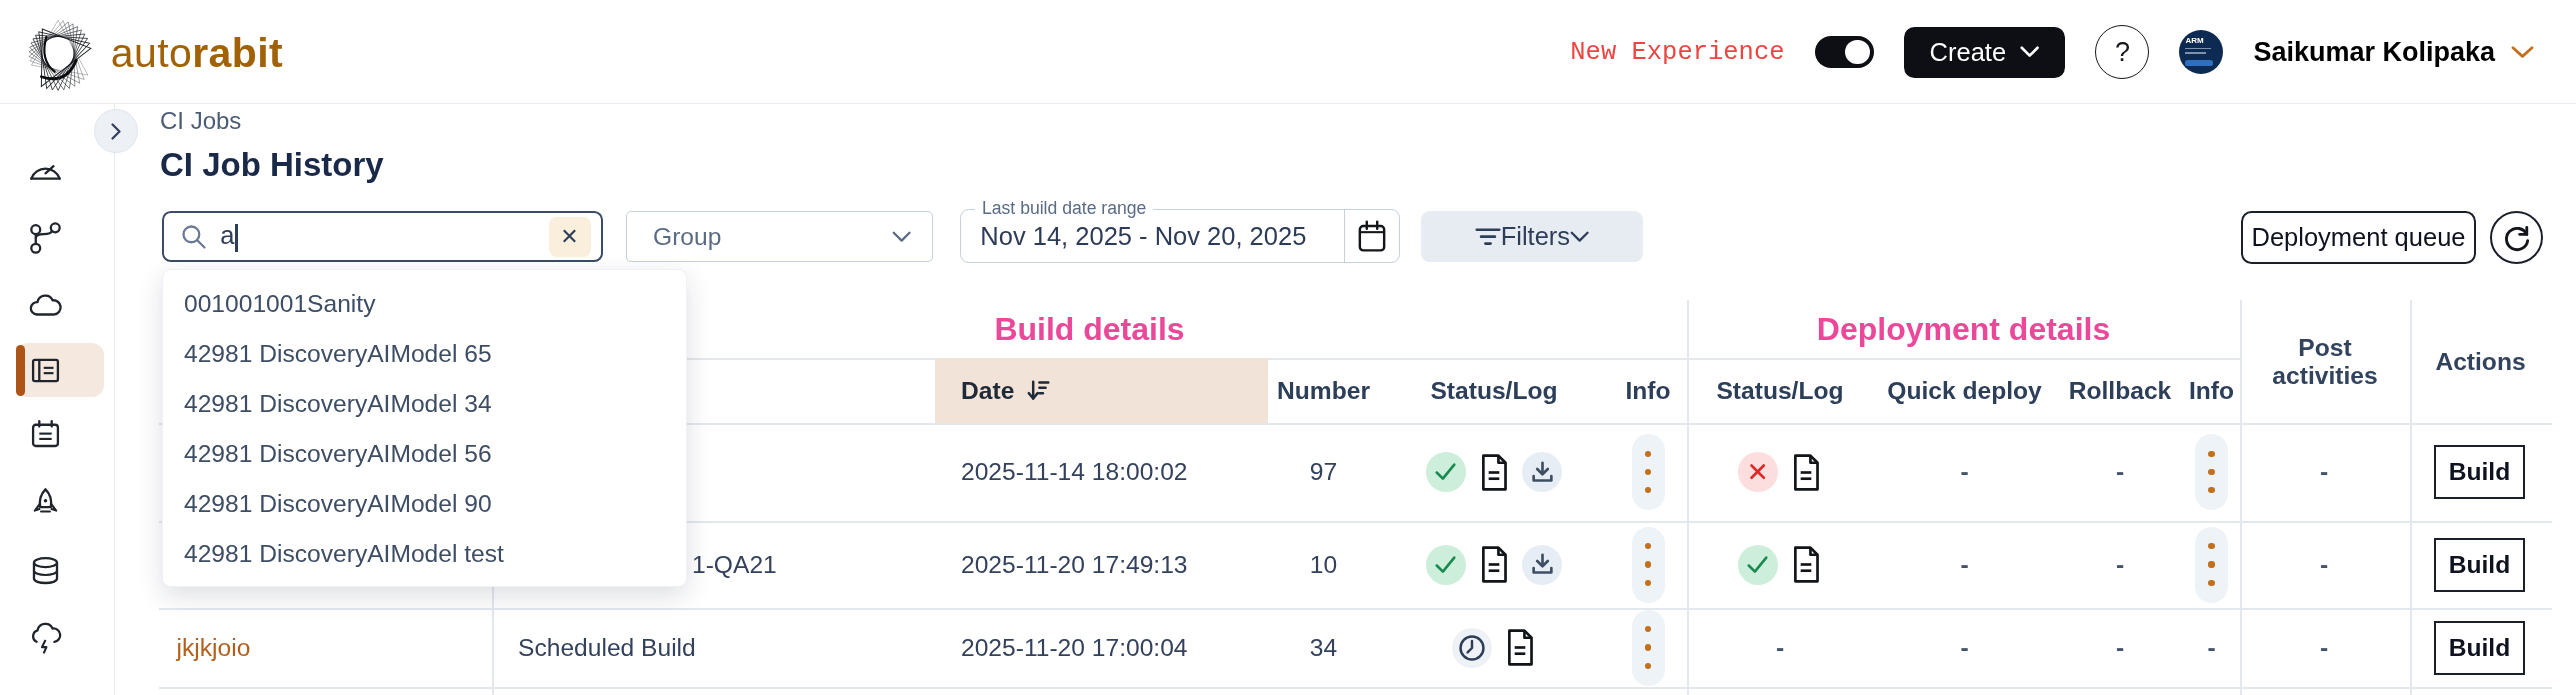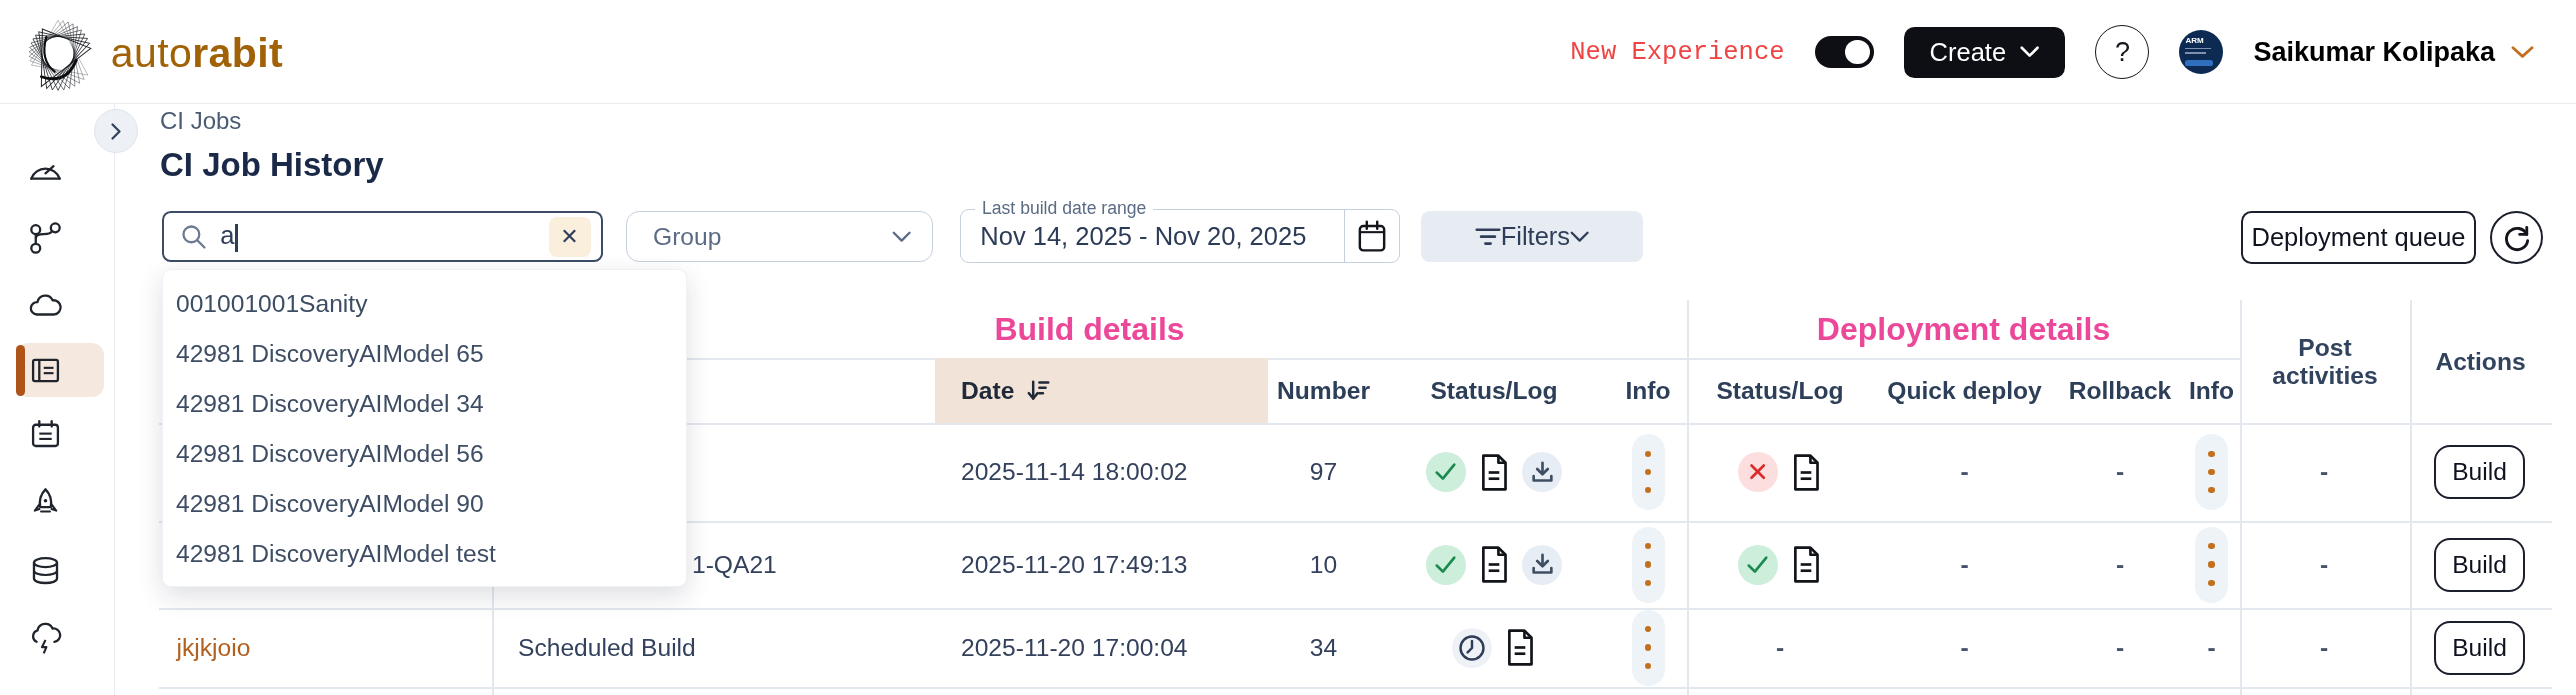--- a/index.html
+++ b/index.html
@@ -42,40 +42,40 @@
   .page-title { position:absolute; left:160px; top:146px; font-size:33px; font-weight:800; color:#1a2947; z-index:10; }
 
   
   .search-box { position:absolute; left:162px; top:211px; width:441px; height:51px; border:2.2px solid #3d4c66;
                 border-radius:8.8px; background:#fff; display:flex; align-items:center; padding:0 10.5px 0 16px; z-index:50; }
   .search-text { font-size:25.5px; color:#2f3e58; margin-left:12.3px; flex:1; }
   .caret-bar { display:inline-block; width:2.2px; height:28px; background:#2f3e58; vertical-align:middle; margin-left:0.9px; }
   .clear-btn { width:42px; height:40px; border:none; background:#faeedd; border-radius:8px; font-size:22px;
                color:#2f3e58; display:flex; align-items:center; justify-content:center; }
   .group-select { position:absolute; left:626px; top:211px; width:307px; height:51px; border:1.8px solid #c6d0dd;
-                  border-radius:13px; background:#fff; display:flex; align-items:center; justify-content:space-between;
+                  border-radius:5px; background:#fff; display:flex; align-items:center; justify-content:space-between;
                   padding:0 21px 0 26px; font-size:24.6px; color:#5b6b84; }
   .date-range { position:absolute; left:960px; top:209px; width:440px; height:54px; border:1.8px solid #c6d0dd;
                 border-radius:8.8px; background:#fff; }
   .dr-label { position:absolute; left:14px; top:-12.3px; background:#fff; padding:0 7px; font-size:17.6px; color:#5b6b84; white-space:nowrap; }
   .dr-value { position:absolute; left:19.3px; top:0; height:100%; display:flex; align-items:center; font-size:25.5px; color:#2c3b57; }
   .dr-cal { position:absolute; right:0; top:0; width:55px; height:100%; border-left:1.8px solid #c6d0dd;
             display:flex; align-items:center; justify-content:center; color:#14161c; }
   .filters-btn { position:absolute; left:1421px; top:211px; width:222px; height:51px; background:#e7ecf2; border:none;
                  border-radius:8.8px; display:flex; align-items:center; justify-content:center; 
                  font-size:25.5px; color:#2f3e58; font-family:inherit; }
   .dq-btn { position:absolute; left:2241px; top:211px; width:235px; height:53px; background:#fff; border:2.2px solid #1a1f2b;
             border-radius:10.5px; font-size:25.5px; color:#0f1320; display:flex; align-items:center; justify-content:center; font-family:inherit; }
   .refresh-btn { position:absolute; left:2490px; top:211px; width:53px; height:53px; border-radius:50%; background:#fff;
                  border:2.2px solid #1a1f2b; display:flex; align-items:center; justify-content:center; color:#14161c; }
 
   
   .dropdown { position:absolute; left:162px; top:269px; width:525px; height:318px; background:#fff; border-radius:8.8px;
               border:0.9px solid #eef1f5; box-shadow:0 8.8px 26px rgba(20,30,60,.14); z-index:60; padding:8.8px 0; }
-  .sug-item { height:50px; display:flex; align-items:center; padding-left:13px; font-size:24.6px; color:#3d4d64; }
+  .sug-item { height:50px; display:flex; align-items:center; padding-left:21px; font-size:24.6px; color:#3d4d64; }
 
   
   .table { position:absolute; left:159px; top:300px; width:2393px; height:395px; z-index:10; }
   .vline { position:absolute; top:0; height:395px; width:1.8px; background:#e3e8ef; }
   .hline { position:absolute; height:1.8px; background:#e3e8ef; }
   .gcell { position:absolute; top:0; height:58px; display:flex; align-items:center; justify-content:center;
            font-size:32px; font-weight:600; color:#ec4899; }
   .gcell2 { position:absolute; top:0; height:123px; display:flex; align-items:center; justify-content:center;
             text-align:center; font-size:24.6px; font-weight:600; color:#32435e; }
   .hrow { position:absolute; top:58px; left:0; width:2393px; height:65px; display:grid;
@@ -91,22 +91,22 @@
   .st-success { background:#cdeeda; color:#1a8a50; }
   .st-failed { background:#fbdedd; color:#d92b2b; }
   .st-sched { background:#eef1f6; color:#2f3e58; }
   .dl-circle { width:40px; height:40px; border-radius:50%; background:#e7edf4; color:#3f4f63;
                display:flex; align-items:center; justify-content:center; }
   .doc { color:#111418; display:flex; }
   .kebab { width:33px; height:76px; border-radius:16.7px; background:#eef3f8; display:flex; flex-direction:column;
            align-items:center; justify-content:center; gap:12.3px; }
   .kebab i { width:6.1px; height:6.1px; border-radius:50%; background:#c2701e; }
   .dash { font-weight:700; color:#44546a; }
-  .build-btn { width:91px; height:54px; background:#fff; border:2.2px solid #1a1f2b; border-radius:16px;
-               font-size:24.6px; color:#0f1320; font-family:inherit; display:flex; align-items:center; justify-content:center; }
+  .build-btn { width:91px; height:54px; background:#fff; border:2.2px solid #1a1f2b; border-radius:0;
+               font-size:24.6px; color:#0f1320; font-family:inherit; display:flex; align-items:center; justify-content:center;font-weight:bold; }
   .name-link { color:#b35f1e; }
 </style>
 </head>
 <body>
 
 <div class="topbar">
   <div class="logo">
     <svg width="88" height="83" viewBox="0 0 100 100">
       <defs>
           <path id="lt" d="M50 10 L86 76 L18 64 Z" fill="none" stroke="#15181d"></path>

